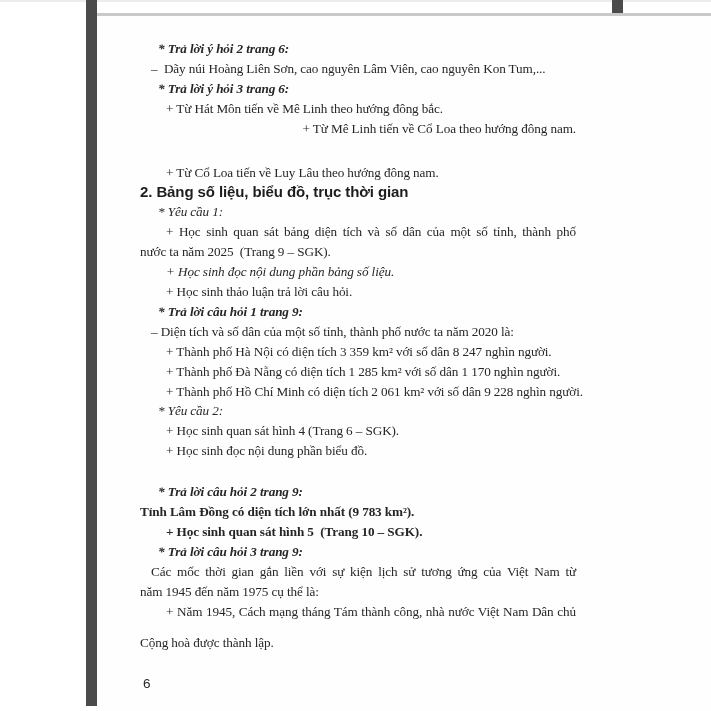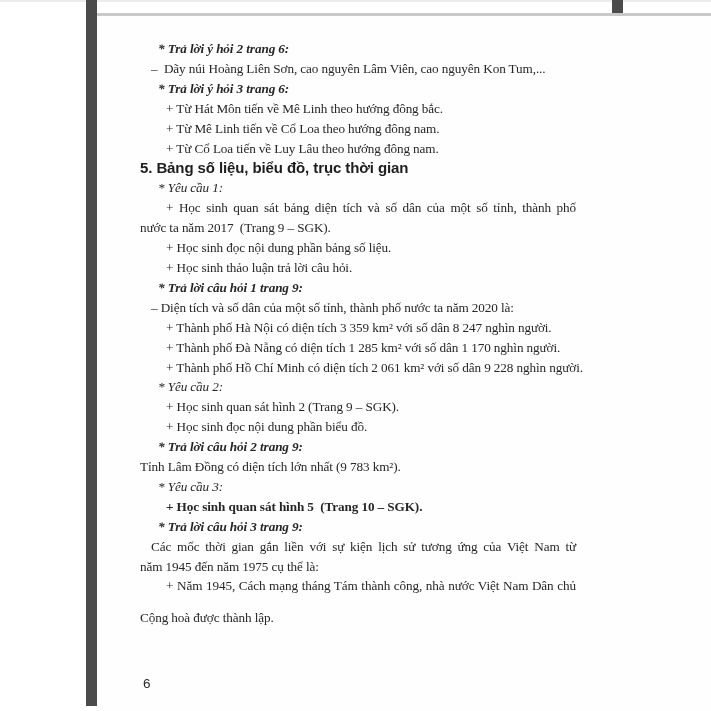--- a/index.html
+++ b/index.html
@@ -72,39 +72,38 @@
   <div class="edge edge-left" style="background: rgb(75, 75, 75);"></div>
   <div class="edge edge-right" style="background: rgb(75, 75, 75);"></div>
 
   <div class="page" style="background: rgb(254, 254, 254);">
     <div class="page-topline" style="background: rgb(201, 201, 201);"></div>
     <div class="text-block" id="text-block" style="color: rgb(38, 38, 38);">
         <div class="line bi" style="padding-left: 18px;">* Trả lời ý hỏi 2 trang 6:</div>
         <div class="line n" style="padding-left: 11px;">–  Dãy núi Hoàng Liên Sơn, cao nguyên Lâm Viên, cao nguyên Kon Tum,...</div>
         <div class="line bi" style="padding-left: 18px;">* Trả lời ý hỏi 3 trang 6:</div>
         <div class="line n" style="padding-left: 26px;">+ Từ Hát Môn tiến về Mê Linh theo hướng đông bắc.</div>
-        <div class="line n" style="padding-left: 26px;">+ Từ Mê Linh tiến về Cổ Loa theo hướng đông nam.</div>
-        <div class="line n" style="padding-left: 26px;">+ Từ Cổ Loa tiến về Luy Lâu theo hướng đông nam.</div>
-        <div class="line h" style="padding-left: 0px;">5. Bảng số liệu, biểu đồ, trục thời gian</div>
+        <div class="line n" style="padding-left: 26px; text-align: right;">+ Từ Mê Linh tiến về Cổ Loa theo hướng đông nam.</div>
+        <div class="line n" style="padding-left: 26px; margin-top: 24px;">+ Từ Cổ Loa tiến về Luy Lâu theo hướng đông nam.</div>
+        <div class="line h" style="padding-left: 0px;">2. Bảng số liệu, biểu đồ, trục thời gian</div>
         <div class="line it" style="padding-left: 18px;">* Yêu cầu 1:</div>
         <div class="line n just" style="padding-left: 26px;">+ Học sinh quan sát bảng diện tích và số dân của một số tỉnh, thành phố</div>
-        <div class="line n" style="padding-left: 0px;">nước ta năm 2017  (Trang 9 – SGK).</div>
-        <div class="line n" style="padding-left: 26px;">+ Học sinh đọc nội dung phần bảng số liệu.</div>
+        <div class="line n" style="padding-left: 0px;">nước ta năm 2025  (Trang 9 – SGK).</div>
+        <div class="line n" style="padding-left: 26px; font-style: italic;">+ Học sinh đọc nội dung phần bảng số liệu.</div>
         <div class="line n" style="padding-left: 26px;">+ Học sinh thảo luận trả lời câu hỏi.</div>
         <div class="line bi" style="padding-left: 18px;">* Trả lời câu hỏi 1 trang 9:</div>
         <div class="line n" style="padding-left: 11px;">– Diện tích và số dân của một số tỉnh, thành phố nước ta năm 2020 là:</div>
         <div class="line n" style="padding-left: 26px;">+ Thành phố Hà Nội có diện tích 3 359 km² với số dân 8 247 nghìn người.</div>
         <div class="line n" style="padding-left: 26px;">+ Thành phố Đà Nẵng có diện tích 1 285 km² với số dân 1 170 nghìn người.</div>
         <div class="line n" style="padding-left: 26px;">+ Thành phố Hồ Chí Minh có diện tích 2 061 km² với số dân 9 228 nghìn người.</div>
         <div class="line it" style="padding-left: 18px;">* Yêu cầu 2:</div>
-        <div class="line n" style="padding-left: 26px;">+ Học sinh quan sát hình 2 (Trang 9 – SGK).</div>
+        <div class="line n" style="padding-left: 26px;">+ Học sinh quan sát hình 4 (Trang 6 – SGK).</div>
         <div class="line n" style="padding-left: 26px;">+ Học sinh đọc nội dung phần biểu đồ.</div>
-        <div class="line bi" style="padding-left: 18px;">* Trả lời câu hỏi 2 trang 9:</div>
-        <div class="line n" style="padding-left: 0px;">Tỉnh Lâm Đồng có diện tích lớn nhất (9 783 km²).</div>
-        <div class="line it" style="padding-left: 18px;">* Yêu cầu 3:</div>
+        <div class="line bi" style="padding-left: 18px; margin-top: 21px;">* Trả lời câu hỏi 2 trang 9:</div>
+        <div class="line n" style="padding-left: 0px; font-weight: bold;">Tỉnh Lâm Đồng có diện tích lớn nhất (9 783 km²).</div>
         <div class="line n" style="padding-left: 26px; font-weight: bold;">+ Học sinh quan sát hình 5  (Trang 10 – SGK).</div>
         <div class="line bi" style="padding-left: 18px;">* Trả lời câu hỏi 3 trang 9:</div>
         <div class="line n just" style="padding-left: 11px;">Các mốc thời gian gắn liền với sự kiện lịch sử tương ứng của Việt Nam từ</div>
         <div class="line n" style="padding-left: 0px;">năm 1945 đến năm 1975 cụ thể là:</div>
         <div class="line n just" style="padding-left: 26px;">+ Năm 1945, Cách mạng tháng Tám thành công, nhà nước Việt Nam Dân chủ</div>
         <div class="line n" style="padding-left: 0px; margin-top: 12px;">Cộng hoà được thành lập.</div>
       </div>
     <div class="page-num">6</div>
   </div>
 </div>

